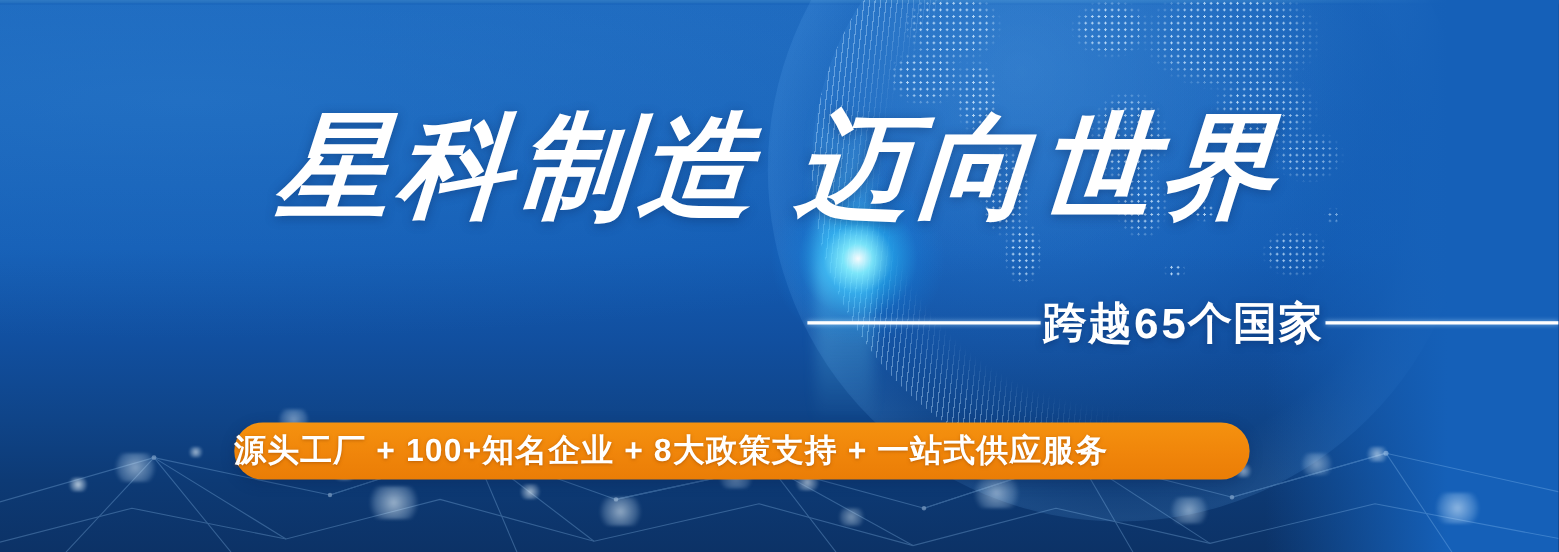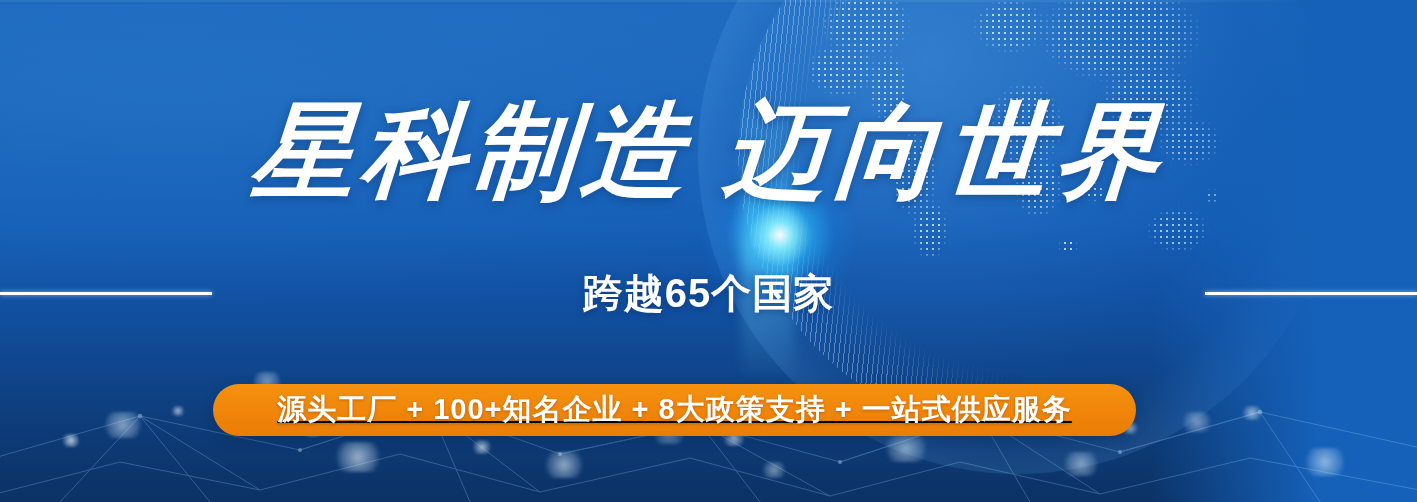--- a/index.html
+++ b/index.html
@@ -220,22 +220,23 @@
     text-shadow: 0 2px 10px rgba(10,45,100,0.45);
     transform: skewX(-4deg);
   }
   .title .gap { display: inline-block; width: 34px; }
 
   .subtitle-row {
     position: absolute;
     left: 0; right: 0; top: 266px;
     display: flex;
     align-items: center;
-    justify-content: space-between;
-    gap: 32px;
+    justify-content: flex-end;
+    gap: 2px;
+    font-family: Liberation Mono, monospace;
   }
   .rule {
     display: block;
     width: 212px; height: 3px;
     background: #ffffff;
     box-shadow: 0 0 5px rgba(190,225,255,0.7);
   }
   .subtitle {
     color: #ffffff;
     font-size: 40px;
@@ -247,22 +248,20 @@
 
   .pill {
     position: absolute;
     left: 213px; top: 384px;
     width: 923px; height: 52px;
     border-radius: 26px;
     background: linear-gradient(180deg, #f5920f 0%, #f0850a 55%, #ea7d06 100%);
     box-shadow: 0 3px 12px rgba(8,38,85,0.35);
     display: flex;
     align-items: center;
-    justify-content: center;
-    text-decoration: underline;
   }
   .pill-text {
     color: #ffffff;
     font-size: 29px;
     font-weight: 700;
     letter-spacing: 1px;
     white-space: nowrap;
     text-shadow: 0 1px 3px rgba(150,70,0,0.55);
   }
 </style>

